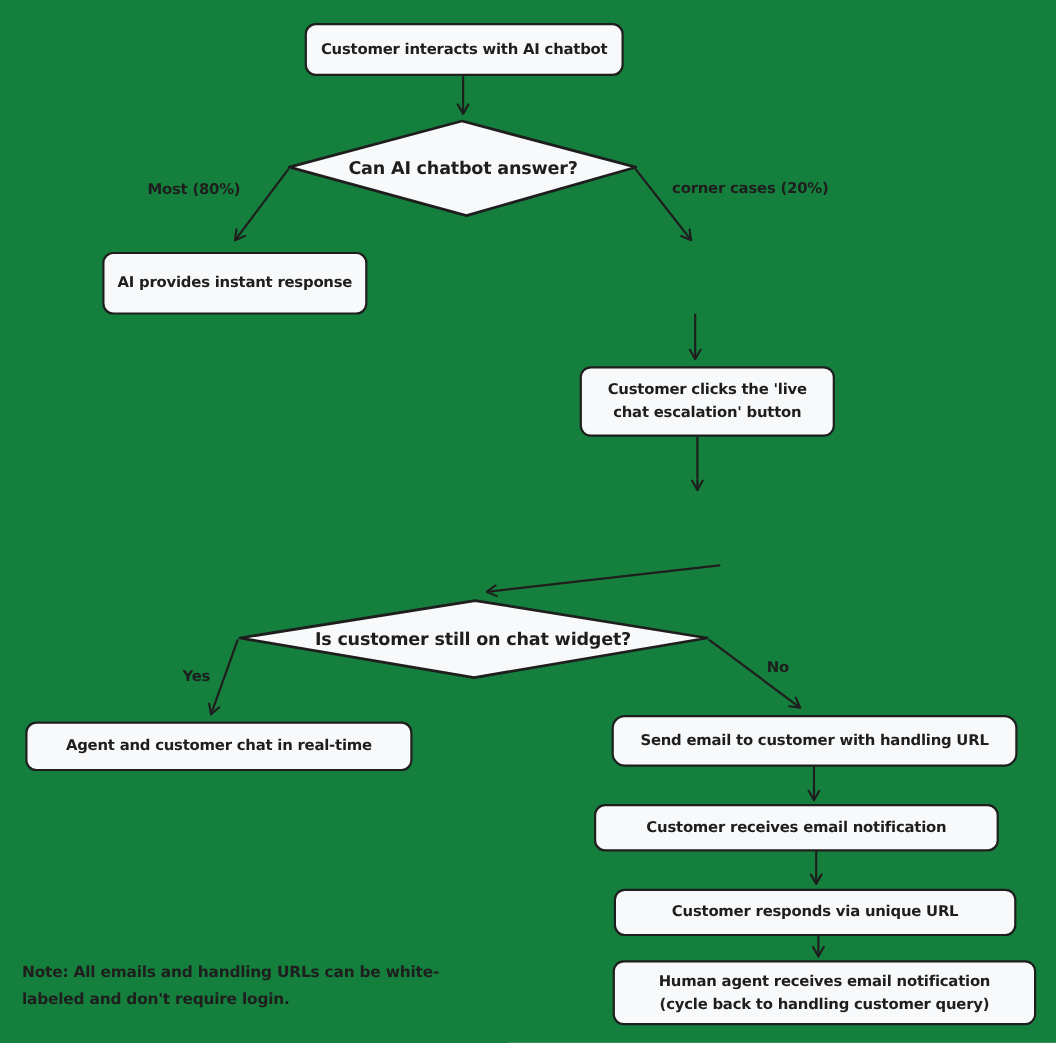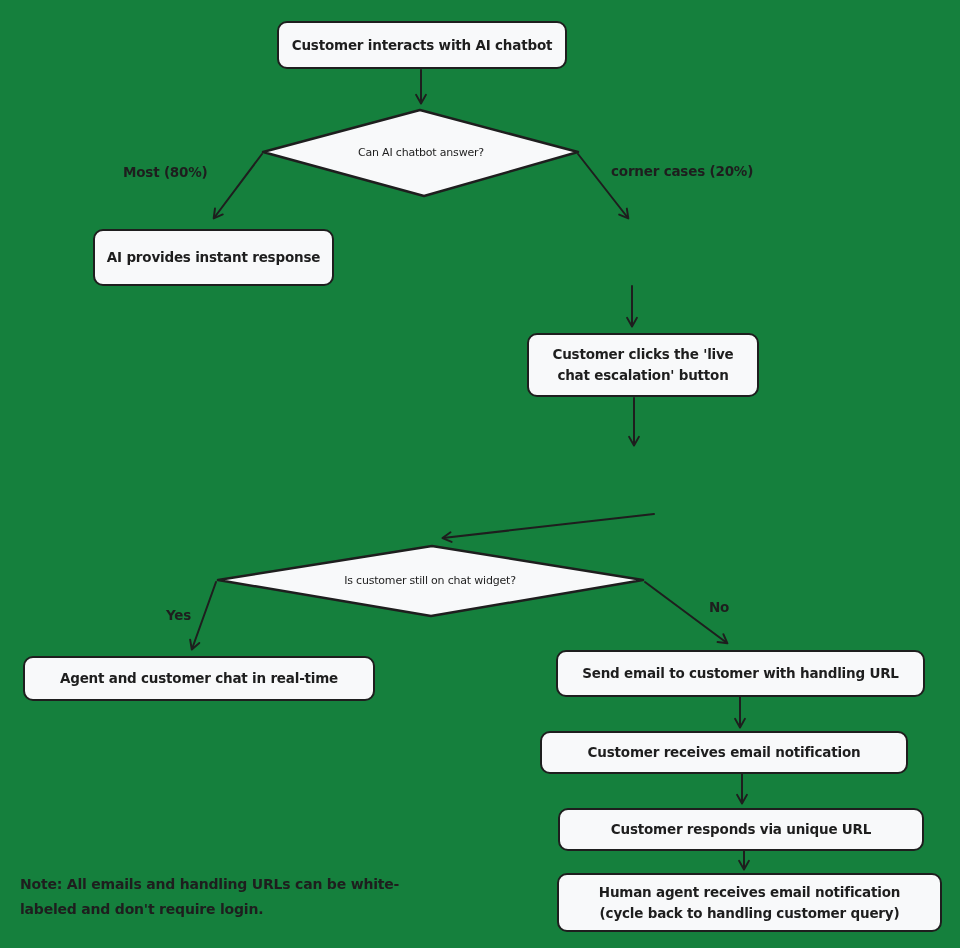--- a/index.html
+++ b/index.html
@@ -36,22 +36,22 @@
     line-height: 1.55;
     color: #1e1e1e;
     padding: 2px 10px;
   }
   .diamond-label {
     position: absolute;
     display: flex;
     align-items: center;
     justify-content: center;
     text-align: center;
-    font-size: 11px;
-    font-weight: 400;
+    font-size: 16px;
+    font-weight: 700;
     letter-spacing: -0.2px;
     color: #1e1e1e;
     pointer-events: none;
   }
   .edge-label {
     position: absolute;
     font-size: 13.5px;
     font-weight: 700;
     letter-spacing: -0.2px;
     color: #1e1e1e;
@@ -105,35 +105,35 @@
   <div class="node" style="left:277px; top:21px; width:290px; height:48px;">Customer interacts with AI chatbot</div>
 
   <div class="node" style="left:93px; top:229px; width:241px; height:57px;">AI provides instant response</div>
 
 
   <div class="node" style="left:527px; top:333px; width:232px; height:64px;">Customer clicks the 'live chat escalation' button</div>
 
 
   <div class="node" style="left:23px; top:656px; width:352px; height:45px;">Agent and customer chat in real-time</div>
 
-  <div class="node" style="left:556px; top:650px; width:369px; height:47px;">Send email to customer with handling URL</div>
+  <div class="node" style="left:556px; top:650px; width:369px; height:47px;border-radius:12px;">Send email to customer with handling URL</div>
 
   <div class="node" style="left:540px; top:731px; width:368px; height:43px;">Customer receives email notification</div>
 
   <div class="node" style="left:558px; top:808px; width:366px; height:43px;">Customer responds via unique URL</div>
 
   <div class="node pad-wide" style="left:557px; top:873px; width:385px; height:59px;">Human agent receives email notification (cycle back to handling customer query)</div>
 
   <div class="diamond-label" style="left:296px; top:142px; width:250px; height:20px;">Can AI chatbot answer?</div>
 
   <div class="diamond-label" style="left:255px; top:570px; width:350px; height:20px;">Is customer still on chat widget?</div>
 
-  <div class="edge-label" style="left:123px; top:164px;text-align:right;">Most (80%)</div>
+  <div class="edge-label" style="left:134px; top:164px;text-align:right;">Most (80%)</div>
 
   <div class="edge-label" style="left:611px; top:163px;">corner cases (20%)</div>
 
   <div class="edge-label" style="left:166px; top:607px;">Yes</div>
 
-  <div class="edge-label" style="left:697px; top:599px;margin-left:12px;">No</div>
+  <div class="edge-label" style="left:697px; top:599px;">No</div>
 
   <div class="note">Note: All emails and handling URLs can be white-labeled and don't require login.</div>
 
 </div>
 
 </body></html>

